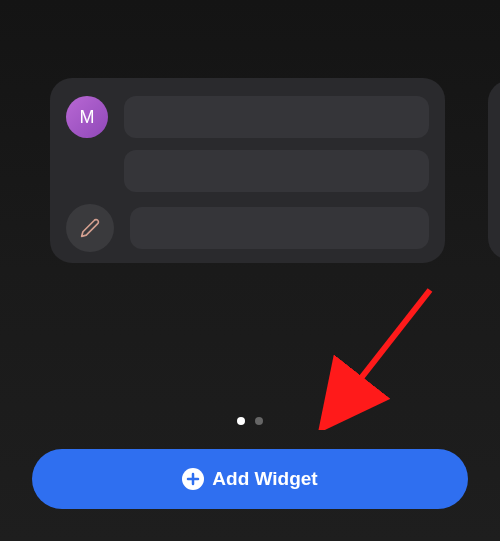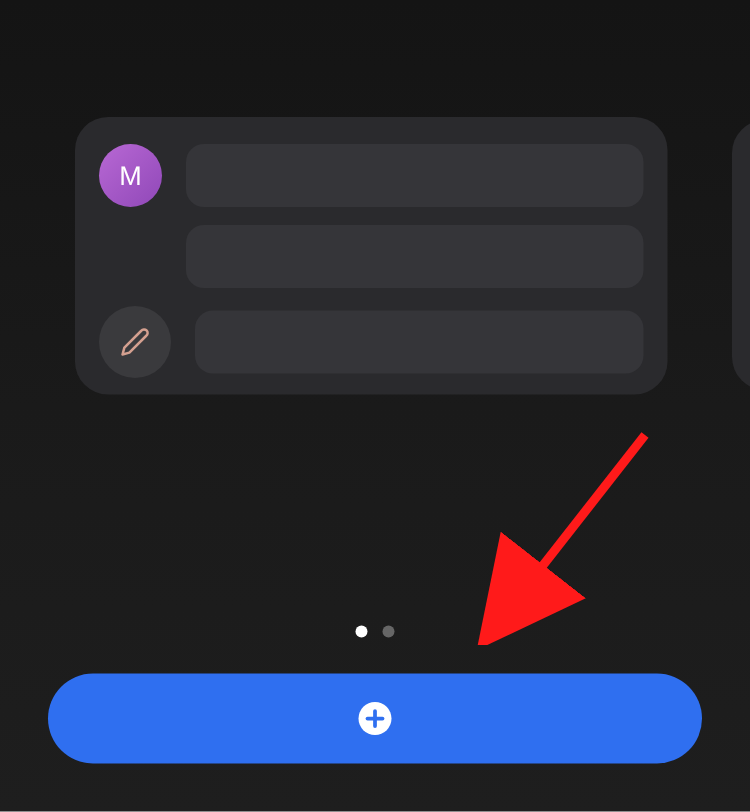--- a/index.html
+++ b/index.html
@@ -191,13 +191,14 @@
   <div class="dot dot-inactive"></div>
 </div>
 
 <button class="add-button">
   <span class="plus-icon">
     <svg viewBox="0 0 14 14">
       <line x1="7" y1="2" x2="7" y2="12" stroke="#2f6ff0" stroke-width="2.5" stroke-linecap="round"></line>
       <line x1="2" y1="7" x2="12" y2="7" stroke="#2f6ff0" stroke-width="2.5" stroke-linecap="round"></line>
     </svg>
   </span>
+  <span>Add Widget</span>
 </button>
 
 </body></html>

